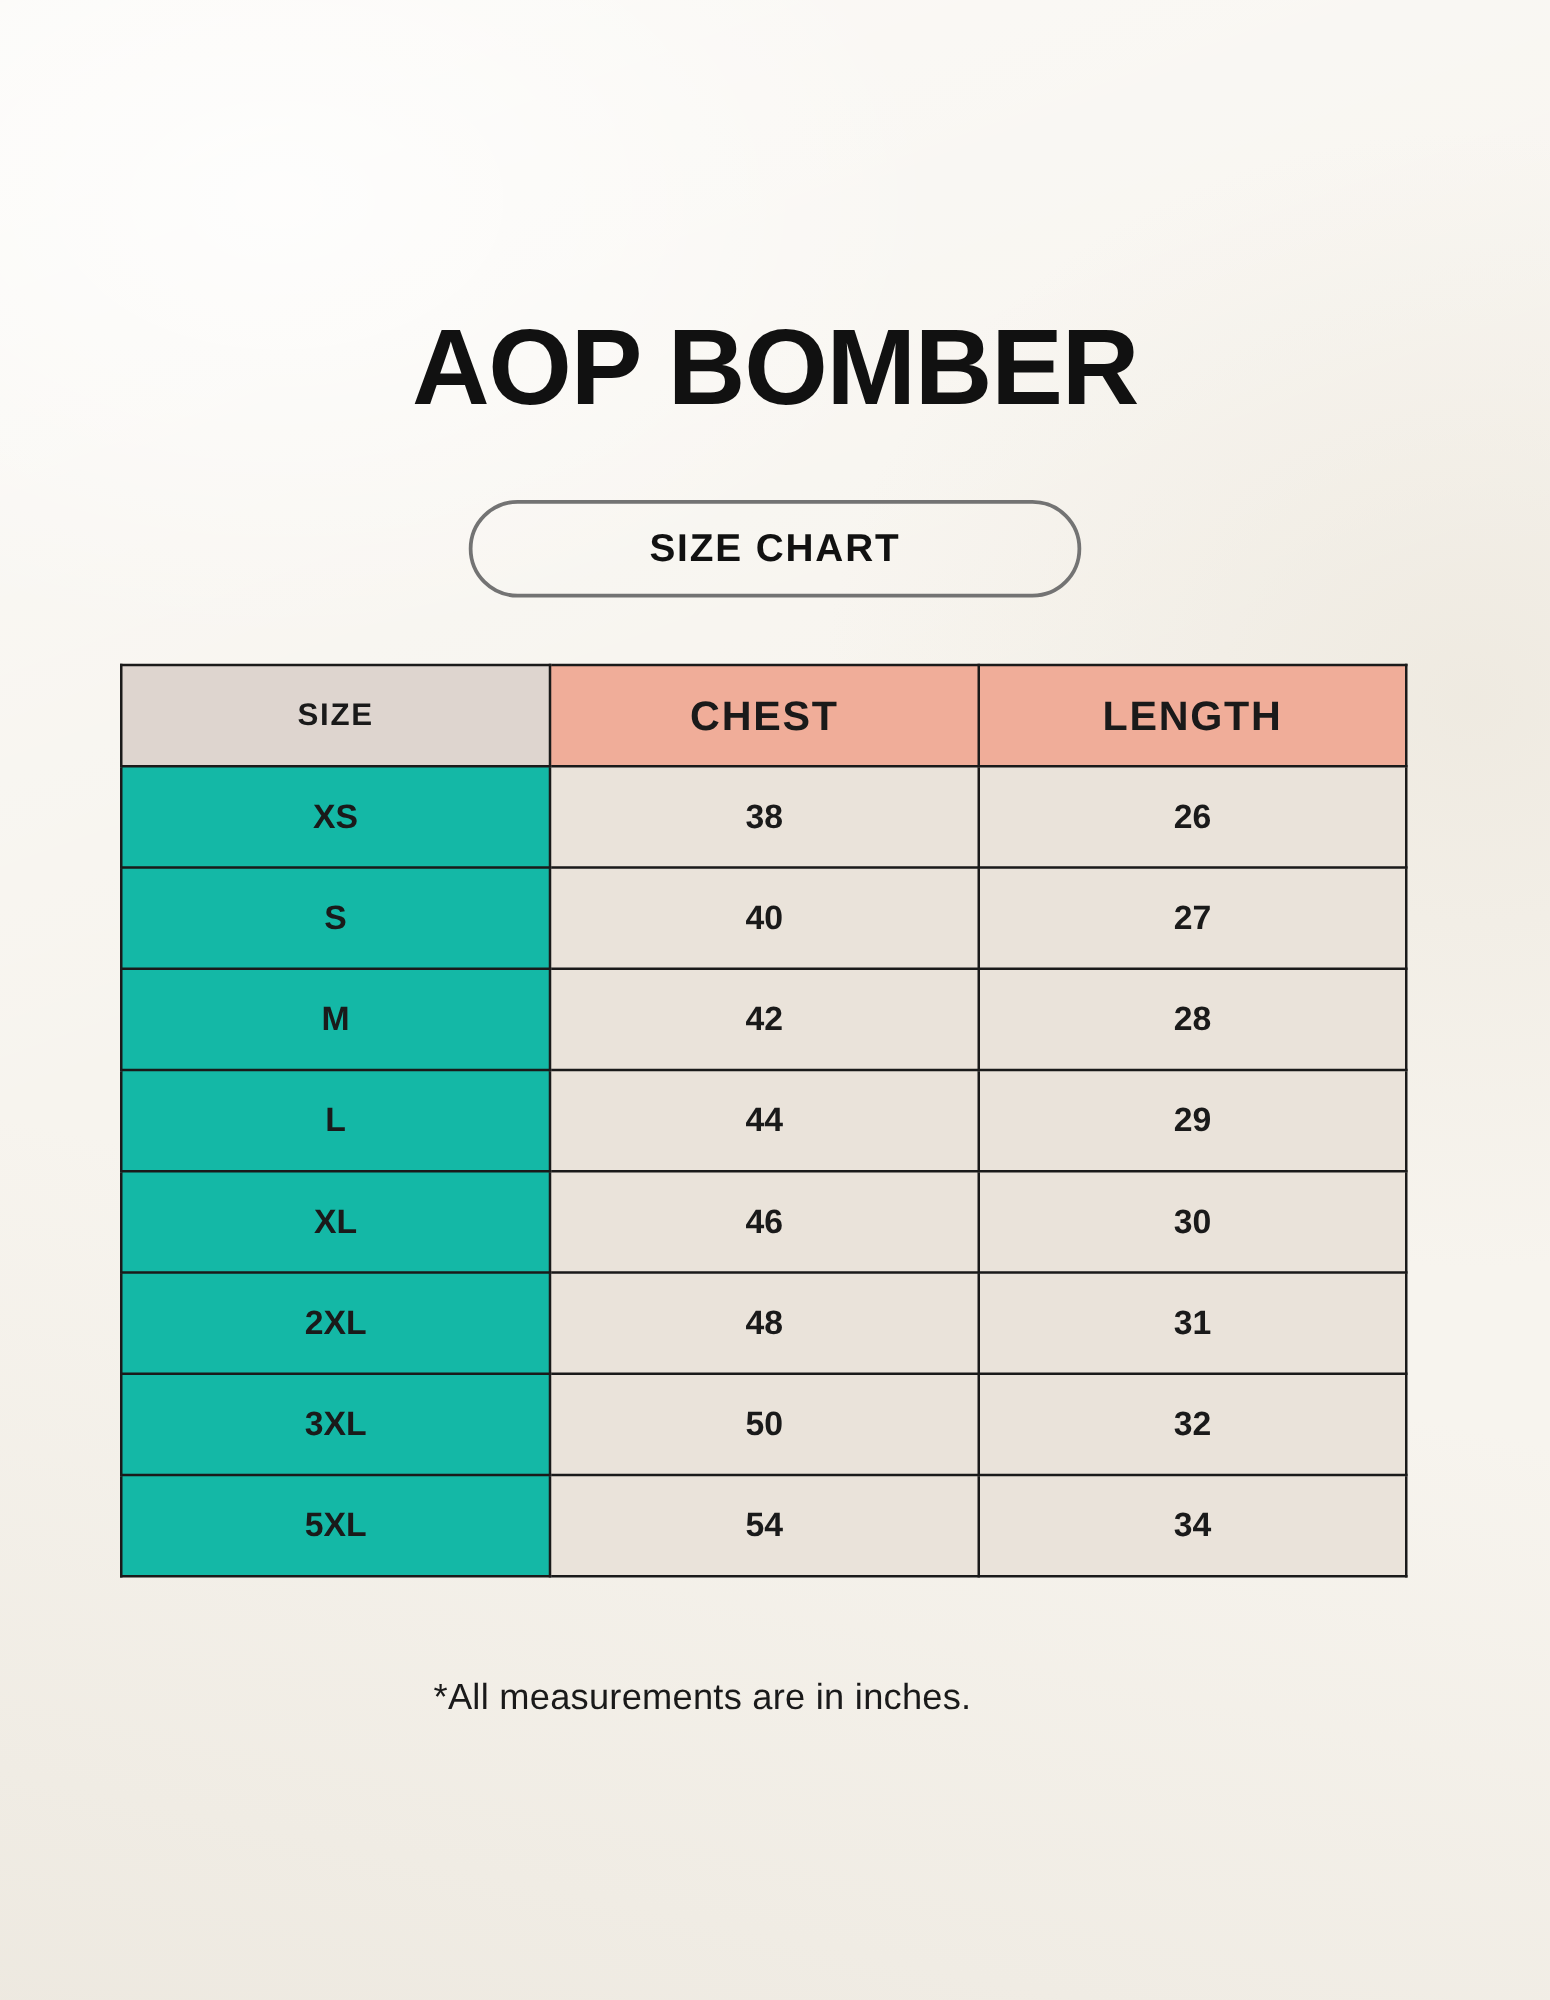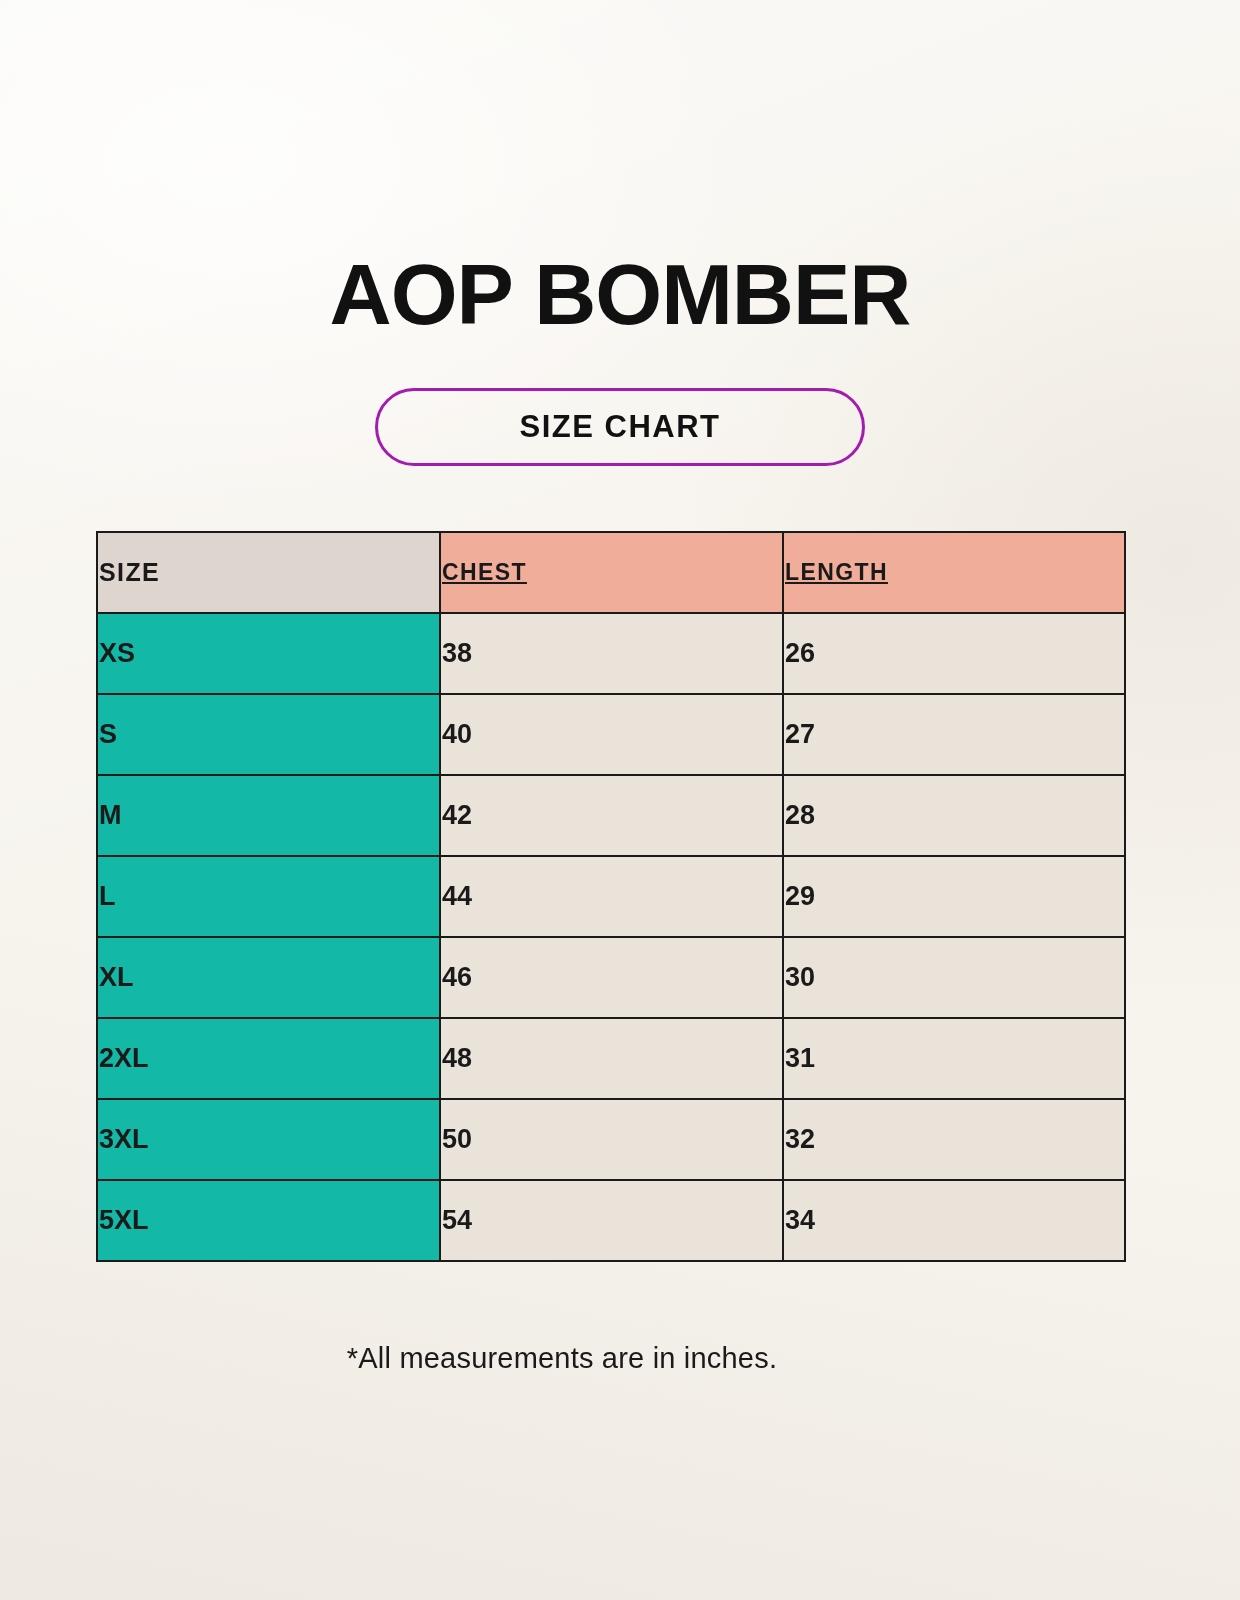--- a/index.html
+++ b/index.html
@@ -41,26 +41,26 @@
     line-height: 0.95;
     font-weight: 700;
     letter-spacing: -1px;
     color: #111111;
   }
   .title .line2 {
     display: block;
   }
   .pill {
     position: absolute;
-    top: 388px;
+    top: 400px;
     left: 50%;
     transform: translateX(-50%);
     width: 490px;
     height: 78px;
-    border: 3px solid #a21caf;
+    border: 3px solid #737373;
     border-radius: 39px;
     display: flex;
     align-items: center;
     justify-content: center;
     box-sizing: border-box;
     background: transparent;
   }
   .pill span {
     font-size: 31px;
     font-weight: 700;
@@ -72,42 +72,41 @@
     top: 531px;
     left: 96px;
     width: 1028px;
     border-collapse: collapse;
     table-layout: fixed;
   }
   table.size-table th,
   table.size-table td {
     border: 2px solid #1a1a1a;
     height: 81px;
-    text-align: left;
+    text-align: center;
     vertical-align: middle;
     box-sizing: border-box;
   }
   col.c-size { width: 343px; }
   col.c-chest { width: 343px; }
   col.c-length { width: 342px; }
 
   th.h-size {
     background: #ded5cf;
     font-size: 25px;
     font-weight: 700;
     letter-spacing: 1.4px;
     color: #1a1a1a;
   }
   th.h-measure {
     background: #f0ad99;
-    font-size: 23px;
+    font-size: 33px;
     font-weight: 700;
     letter-spacing: 1.4px;
     color: #1a1a1a;
-    text-decoration: underline;
   }
   td.size-cell {
     background: #14b8a6;
     font-size: 27px;
     font-weight: 700;
     color: #1a1a1a;
   }
   td.val-cell {
     background: #eae3da;
     font-size: 27px;

